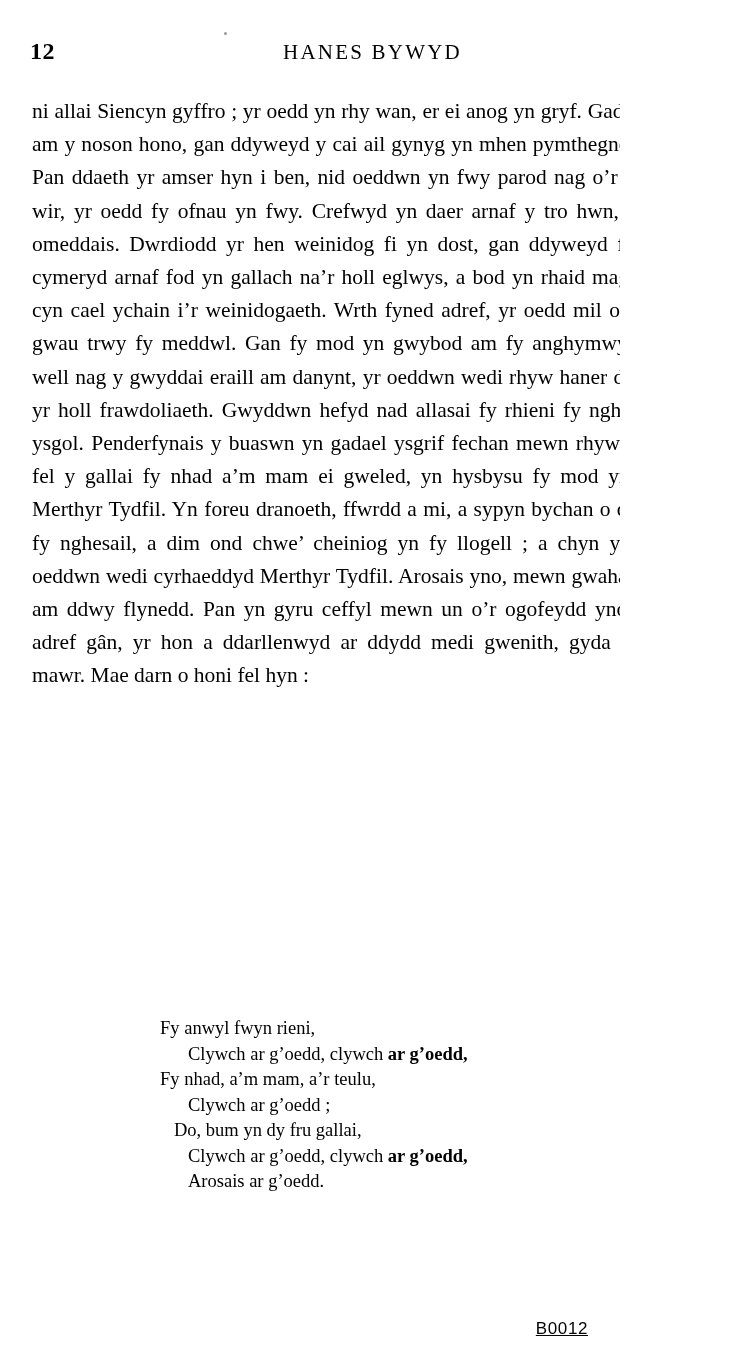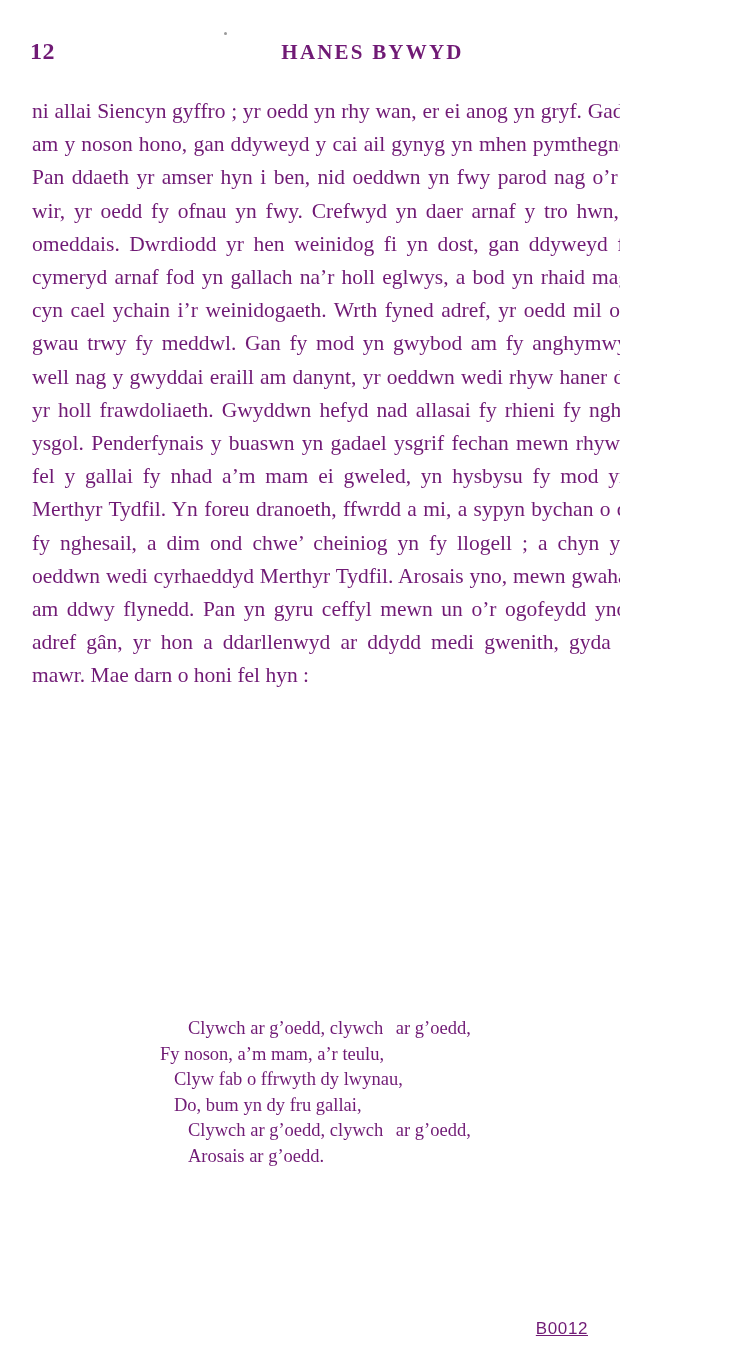--- a/index.html
+++ b/index.html
@@ -6,21 +6,21 @@
     margin: 0;
     padding: 0;
     background: #ffffff;
   }
   .page {
     position: relative;
     width: 620px;
     height: 1361px;
     background: #ffffff;
     font-family: "Liberation Serif", serif;
-    color: #701a75;
+    color: #000000;
     overflow: hidden;
   }
   .header {
     position: absolute;
     top: 38px;
     left: 0;
     width: 745px;
     height: 28px;
   }
   .folio {
@@ -31,21 +31,21 @@
     font-weight: bold;
     letter-spacing: 0.5px;
   }
   .running-title {
     position: absolute;
     left: 0;
     top: 2px;
     width: 745px;
     text-align: center;
     font-size: 21px;
-    font-weight: bold;
+    font-weight: normal;
     letter-spacing: 2.2px;
   }
   .body-text {
     position: absolute;
     left: 32px;
     top: 95px;
     width: 682px;
     font-size: 21.5px;
     line-height: 33.2px;
   }
@@ -65,22 +65,21 @@
   .poem .ln {
     white-space: pre;
   }
   .poem .indent {
     padding-left: 28px;
   }
   .poem .indent2 {
     padding-left: 14px;
   }
   .poem b {
-    font-weight: normal;
-    margin-left: 8px;
+    font-weight: bold;
   }
   .footer-code {
     position: absolute;
     right: 32px;
     bottom: 22px;
     font-size: 17px;
     font-family: "Liberation Sans", sans-serif;
     letter-spacing: 0.6px;
     text-decoration: underline;
   }
@@ -103,23 +102,24 @@
   <div class="header">
     <div class="folio">12</div>
     <div class="running-title">HANES BYWYD</div>
   </div>
 
   <div class="body-text">
     <p>ni allai Siencyn gyffro ; yr oedd yn rhy wan, er ei anog yn gryf.   Gadawyd iddo am y noson hono, gan ddyweyd y cai ail gynyg yn mhen pymthegnos wed’yn. Pan ddaeth yr amser hyn i ben, nid oeddwn yn fwy parod nag o’r blaen ; yn wir, yr oedd fy ofnau yn fwy. Crefwyd yn daer arnaf y tro hwn, ond llwyr omeddais. Dwrdiodd yr hen weinidog fi yn dost, gan ddyweyd fy mod yn cymeryd arnaf fod yn gallach na’r holl eglwys, a bod yn rhaid magu bustych cyn cael ychain i’r weinidogaeth.   Wrth fyned adref, yr oedd mil o bethau yn gwau trwy fy meddwl.   Gan fy mod yn gwybod am fy anghymwysderau yn well nag y gwyddai eraill am danynt, yr oeddwn wedi rhyw haner ddigio wrth yr holl frawdoliaeth.   Gwyddwn hefyd nad allasai fy rhieni fy nghynal yn yr ysgol.   Penderfynais y buaswn yn gadael ysgrif fechan mewn rhyw le amlwg, fel y gallai fy nhad a’m mam ei gweled, yn hysbysu fy mod yn myned i Merthyr Tydfil. Yn foreu dranoeth, ffwrdd a mi, a sypyn bychan o ddillad dan fy nghesail, a dim ond chwe’ cheiniog yn fy llogell ; a chyn yr hwyr, yr oeddwn wedi cyrhaeddyd Merthyr Tydfil. Arosais yno, mewn gwahanol fanau, am ddwy flynedd.   Pan yn gyru ceffyl mewn un o’r ogofeydd yno, anfonais adref gân, yr hon a ddarllenwyd ar ddydd medi gwenith, gyda hyfrydwch mawr.   Mae darn o honi fel hyn :</p>
   </div>
 
   <div class="poem" id="poem">
+      <div class="ln">Fy anwyl fwyn rieni,</div>
       <div class="ln indent">Clywch ar g’oedd, clywch <b>ar g’oedd,</b></div>
-      <div class="ln">Fy noson, a’m mam, a’r teulu,</div>
-      <div class="ln indent2">Clyw fab o ffrwyth dy lwynau,</div>
+      <div class="ln">Fy nhad, a’m mam, a’r teulu,</div>
+      <div class="ln indent">Clywch ar g’oedd ;</div>
       <div class="ln indent2">Do, bum yn dy fru gallai,</div>
       <div class="ln indent">Clywch ar g’oedd, clywch <b>ar g’oedd,</b></div>
       <div class="ln indent">Arosais ar g’oedd.</div>
     </div>
 
   <div class="footer-code">B0012</div>
 
 </div>
 
 </body></html>

